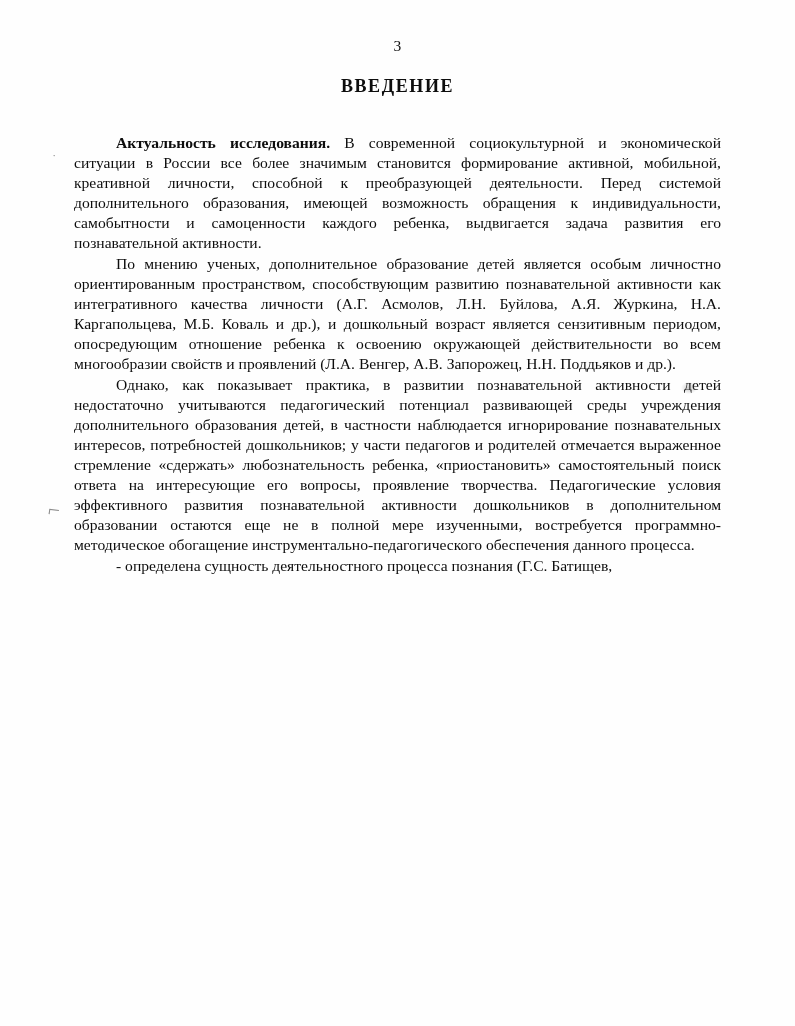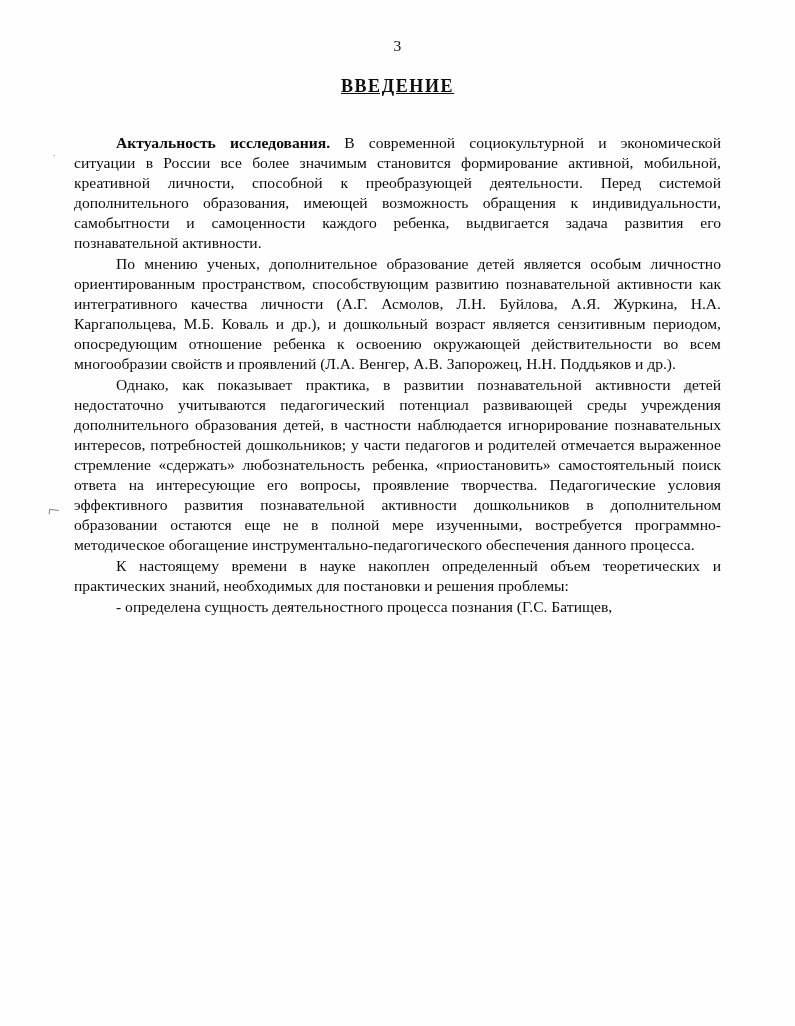--- a/index.html
+++ b/index.html
@@ -28,21 +28,20 @@
     line-height: 1;
     margin: 0 0 22px 0;
     letter-spacing: 0.2px;
   }
   .doc-title {
     text-align: center;
     font-size: 18px;
     font-weight: bold;
     letter-spacing: 1.6px;
     margin: 0 0 36px 0;
-    text-decoration: underline;
   }
   .body-text p {
     margin: 0 0 1px 0;
     font-size: 15.6px;
     line-height: 20px;
     text-align: justify;
     text-indent: 42px;
     text-justify: inter-word;
     hyphens: manual;
   }
@@ -91,17 +90,16 @@
   <div class="smudge"></div>
 
   <div class="page-number">3</div>
 
   <h1 class="doc-title">ВВЕДЕНИЕ</h1>
 
   <div class="body-text">
     <p><b>Актуальность исследования.</b><span> В современной социокультурной и экономической ситуации в России все более значимым становится формирование активной, мобильной, креативной личности, способной к преобразующей деятельности. Перед системой дополнительного образования, имеющей возможность обращения к индивидуальности, самобытности и самоценности каждого ребенка, выдвигается задача развития его познавательной активности.</span></p>
     <p>По мнению ученых, дополнительное образование детей является особым личностно ориентированным пространством, способствующим развитию познавательной активности как интегративного качества личности (А.Г. Асмолов, Л.Н. Буйлова, А.Я. Журкина, Н.А. Каргапольцева, М.Б. Коваль и др.), и дошкольный возраст является сензитивным периодом, опосредующим отношение ребенка к освоению окружающей действительности во всем многообразии свойств и проявлений (Л.А. Венгер, А.В. Запорожец, Н.Н. Поддьяков и др.).</p>
     <p>Однако, как показывает практика, в развитии познавательной активности детей недостаточно учитываются педагогический потенциал развивающей среды учреждения дополнительного образования детей, в частности наблюдается игнорирование познавательных интересов, потребностей дошкольников; у части педагогов и родителей отмечается выраженное стремление «сдержать» любознательность ребенка, «приостановить» самостоятельный поиск ответа на интересующие его вопросы, проявление творчества. Педагогические условия эффективного развития познавательной активности дошкольников в дополнительном образовании остаются еще не в полной мере изученными, востребуется программно-методическое обогащение инструментально-педагогического обеспечения данного процесса.</p>
-    <p>К настоящему времени в науке накоплен определенный объем теоретических и практических знаний, необходимых для постановки и решения проблемы:</p>
     <p>- определена сущность деятельностного процесса познания (Г.С. Батищев,</p>
   </div>
 
 </div>
 
 </body></html>

